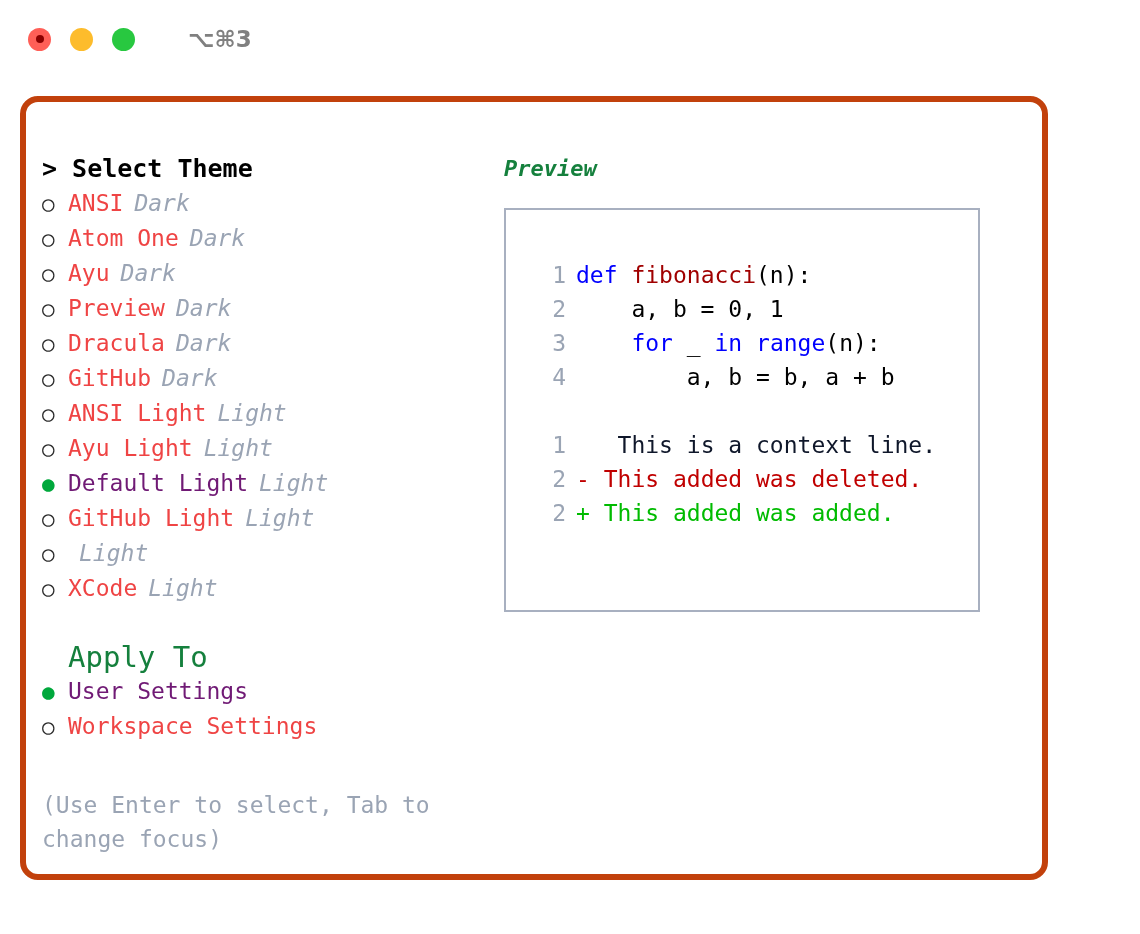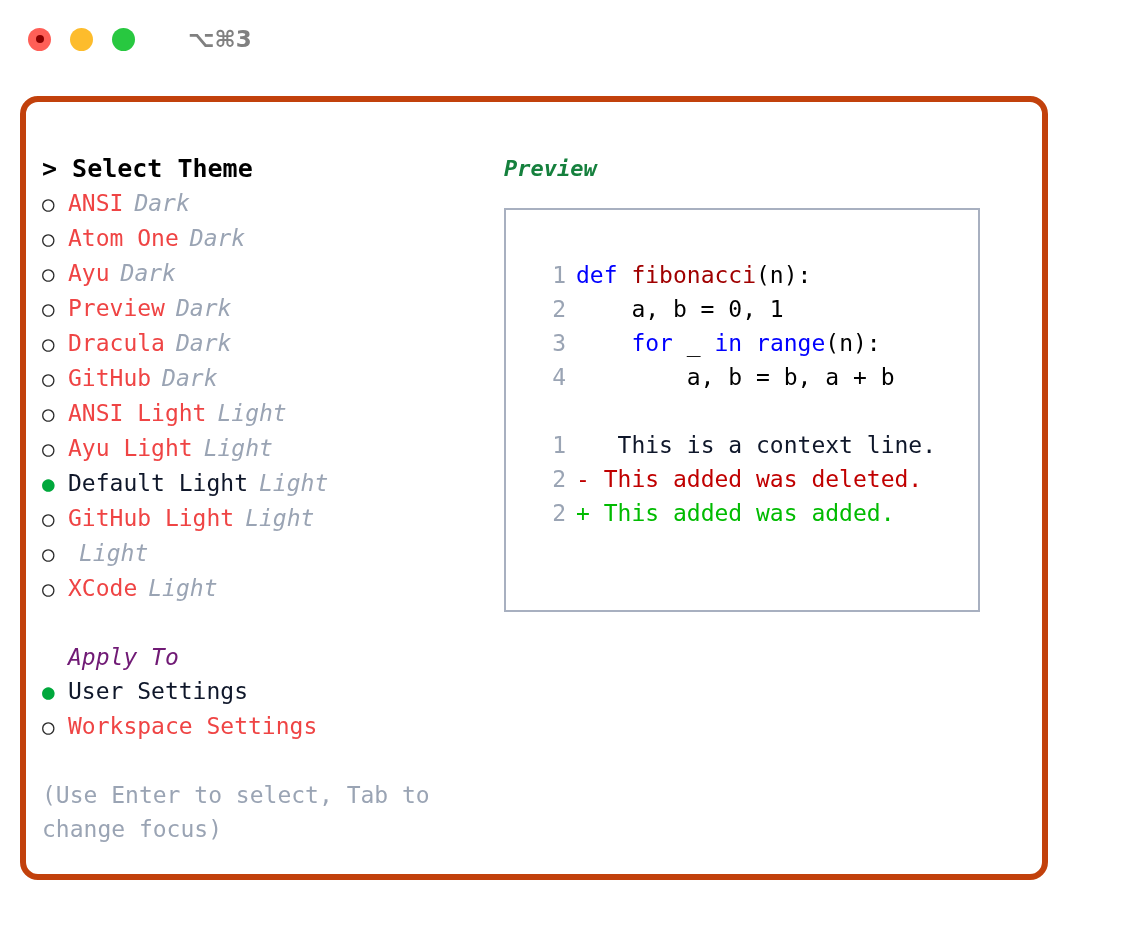--- a/index.html
+++ b/index.html
@@ -116,41 +116,40 @@
     white-space: pre;
   }
   .marker {
     display: inline-block;
     width: 26px;
     flex: none;
     font-size: 21px;
     color: #2c2c2c;
   }
   .row.selected .marker { color: #00a83c; }
-  .row.selected .row-label { color: #0f172a; }
+  .row.selected .row-label { color: #701a75; }
   .row-label { color: #ef4444; }
   .row-tag {
     color: #9aa4b4;
     padding-left: 11px;
     font-style: italic;
   }
 
   .section-gap { height: 34px; }
 
   .subhead {
-    font-size: 23px;
-    line-height: 34px;
-    color: #701a75;
+    font-size: 29px;
+    line-height: 34px;
+    color: #15803d;
     padding-left: 26px;
     white-space: pre;
-    font-style: italic;
   }
 
   .hint {
-    margin-top: 34px;
+    margin-top: 44px;
     font-size: 23px;
     line-height: 34px;
     color: #9aa4b4;
     width: 400px;
     white-space: normal;
   }
 
   
   .preview-title {
     font-size: 22px;

